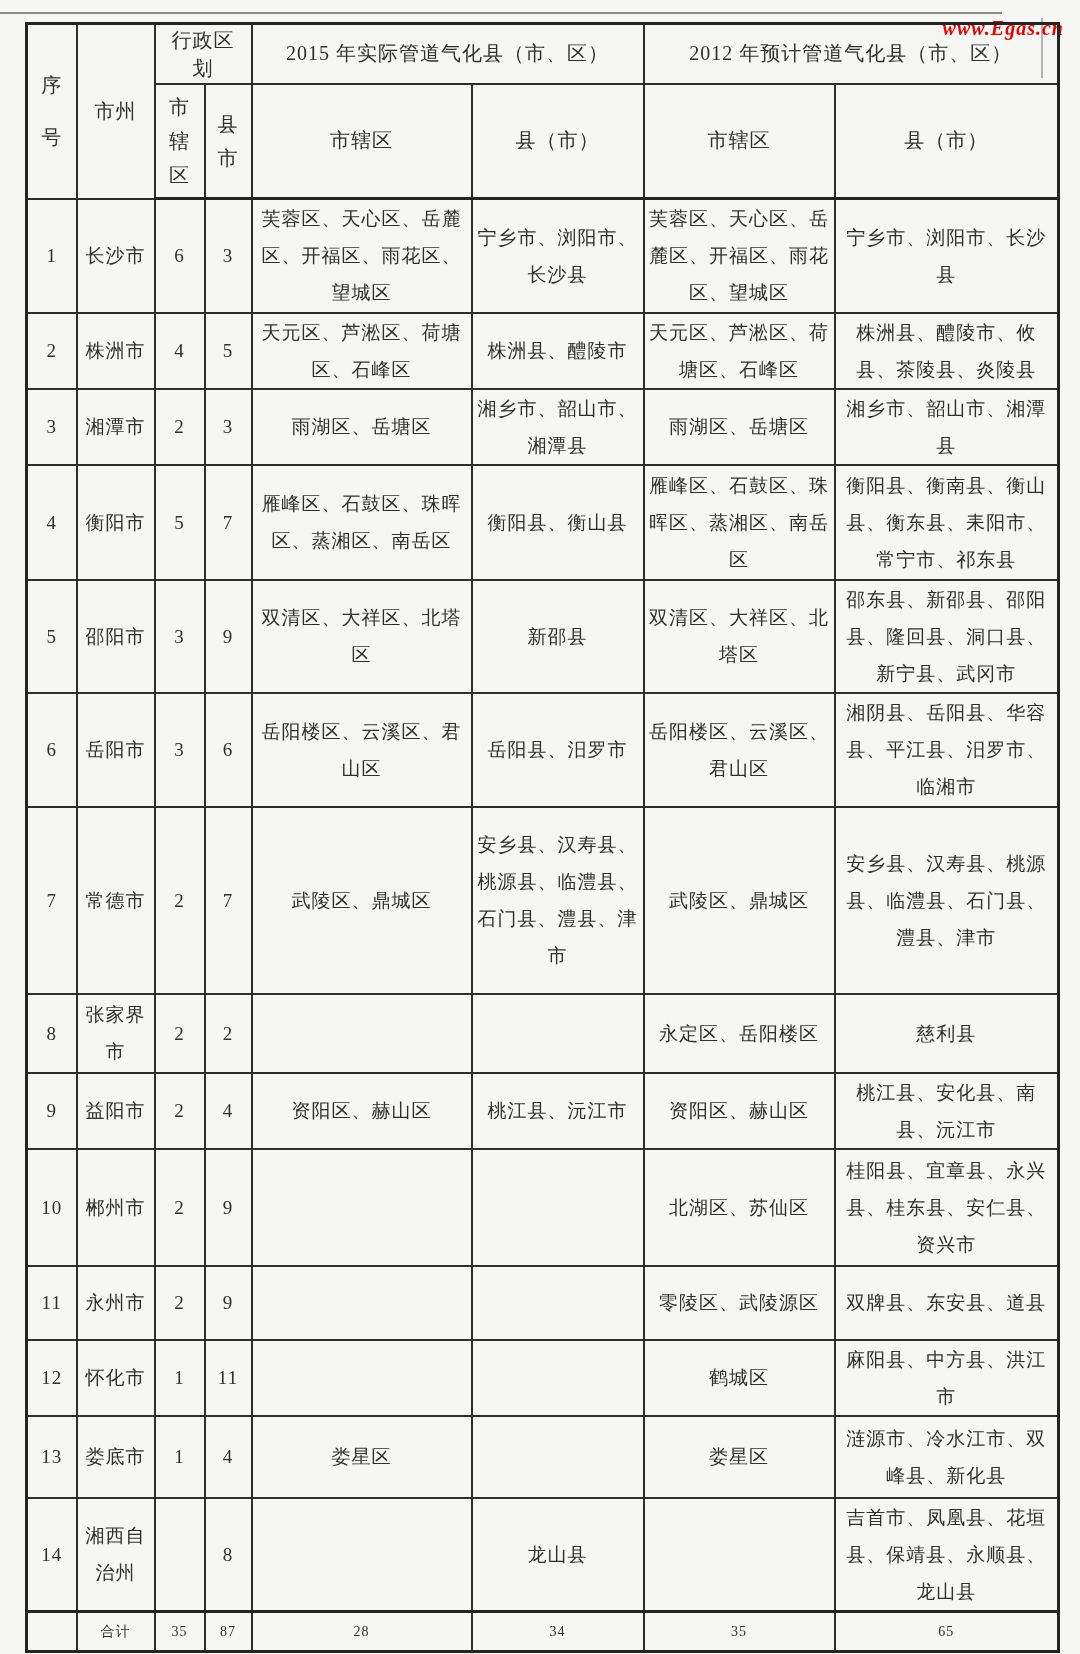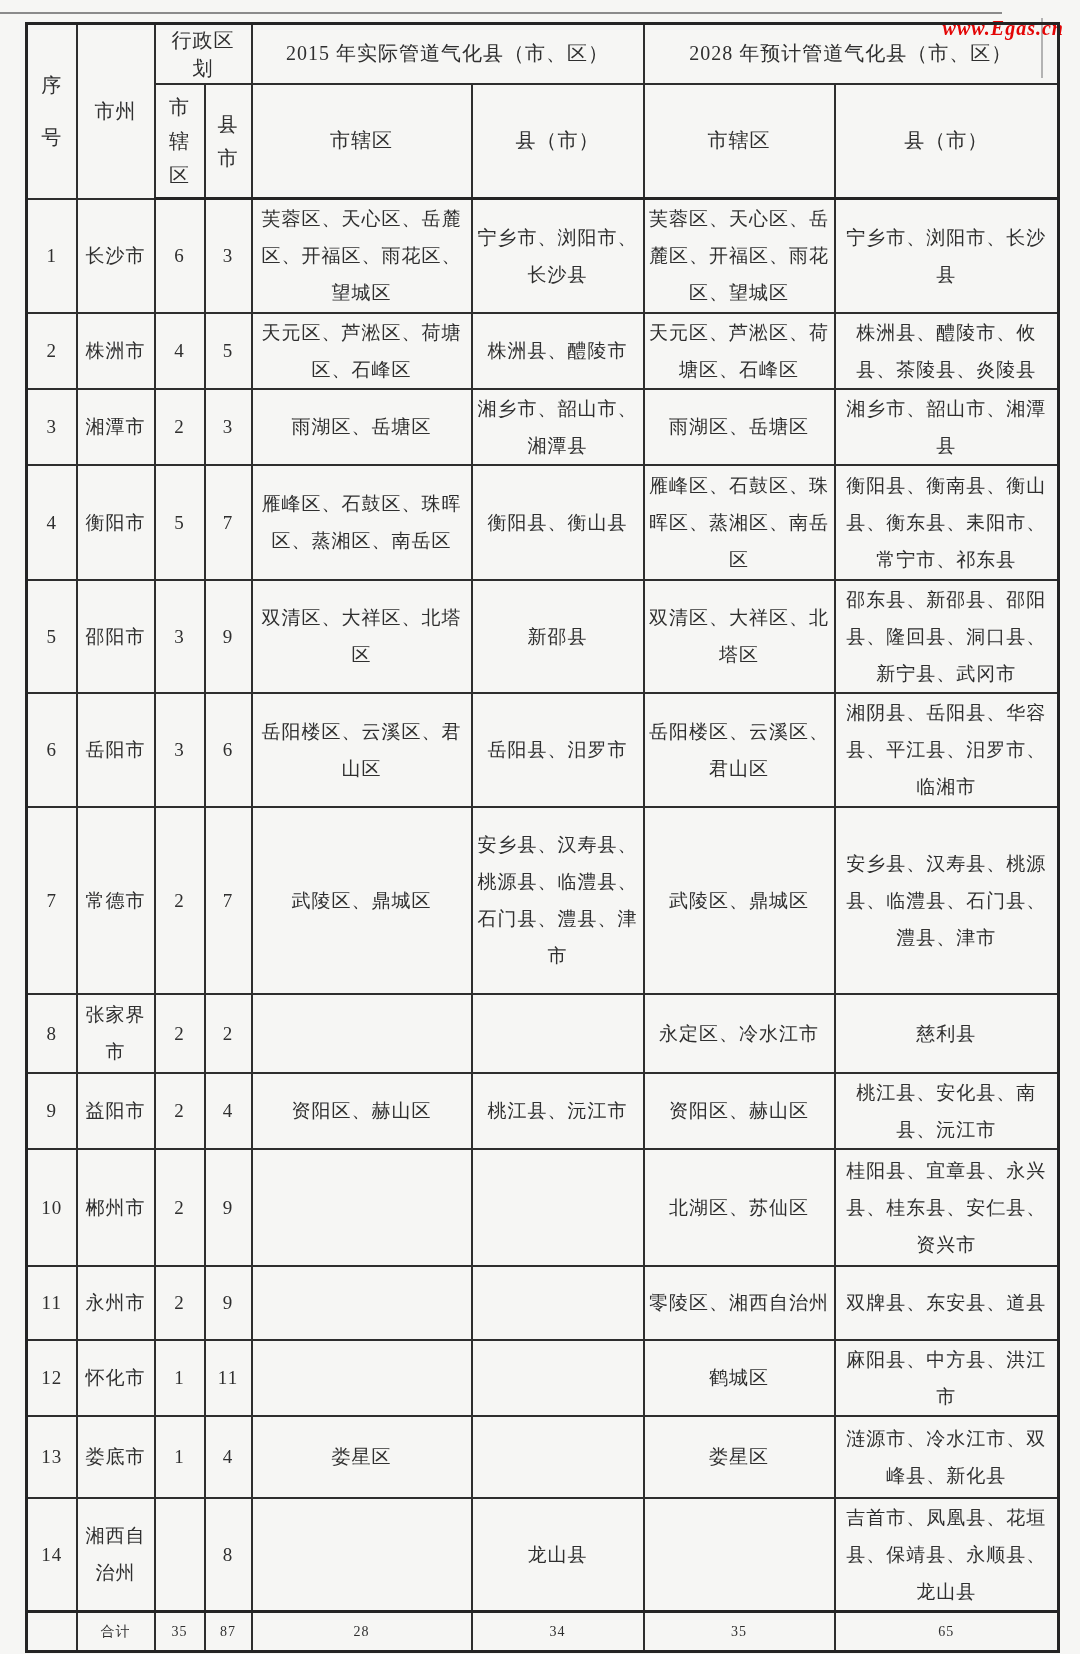--- a/index.html
+++ b/index.html
@@ -80,21 +80,21 @@
     </colgroup>
 
     <tbody>
         <tr class="h1" style="height:60px">
       <td rowspan="2" class="pl serial-hdr">序
 号</td>
       <td rowspan="2">市州</td>
       <td colspan="2" class="pl division-hdr">行政区
 划</td>
       <td colspan="2" class="year-hdr">2015 年实际管道气化县（市、区）</td>
-      <td colspan="2" class="year-hdr">2028 年预计管道气化县（市、区）</td>
+      <td colspan="2" class="year-hdr">2012 年预计管道气化县（市、区）</td>
     </tr>
     <tr class="h2" style="height:115px">
       <td class="pl vert3">市
 辖
 区</td>
       <td class="pl vert3">县
 市</td>
       <td>市辖区</td>
       <td>县（市）</td>
       <td>市辖区</td>
@@ -171,21 +171,21 @@
       <td class="c7">武陵区、鼎城区</td>
       <td class="c8">安乡县、汉寿县、桃源县、临澧县、石门县、澧县、津市</td>
     </tr>
     <tr style="height:79px">
       <td>8</td>
       <td class="c2">张家界市</td>
       <td>2</td>
       <td>2</td>
       <td class="c5"></td>
       <td class="c6"></td>
-      <td class="c7">永定区、冷水江市</td>
+      <td class="c7">永定区、岳阳楼区</td>
       <td class="c8">慈利县</td>
     </tr>
     <tr style="height:76px">
       <td>9</td>
       <td class="c2">益阳市</td>
       <td>2</td>
       <td>4</td>
       <td class="c5">资阳区、赫山区</td>
       <td class="c6">桃江县、沅江市</td>
       <td class="c7">资阳区、赫山区</td>
@@ -201,21 +201,21 @@
       <td class="c7">北湖区、苏仙区</td>
       <td class="c8">桂阳县、宜章县、永兴县、桂东县、安仁县、资兴市</td>
     </tr>
     <tr style="height:74px">
       <td>11</td>
       <td class="c2">永州市</td>
       <td>2</td>
       <td>9</td>
       <td class="c5"></td>
       <td class="c6"></td>
-      <td class="c7">零陵区、湘西自治州</td>
+      <td class="c7">零陵区、武陵源区</td>
       <td class="c8">双牌县、东安县、道县</td>
     </tr>
     <tr style="height:74px">
       <td>12</td>
       <td class="c2">怀化市</td>
       <td>1</td>
       <td>11</td>
       <td class="c5"></td>
       <td class="c6"></td>
       <td class="c7">鹤城区</td>

